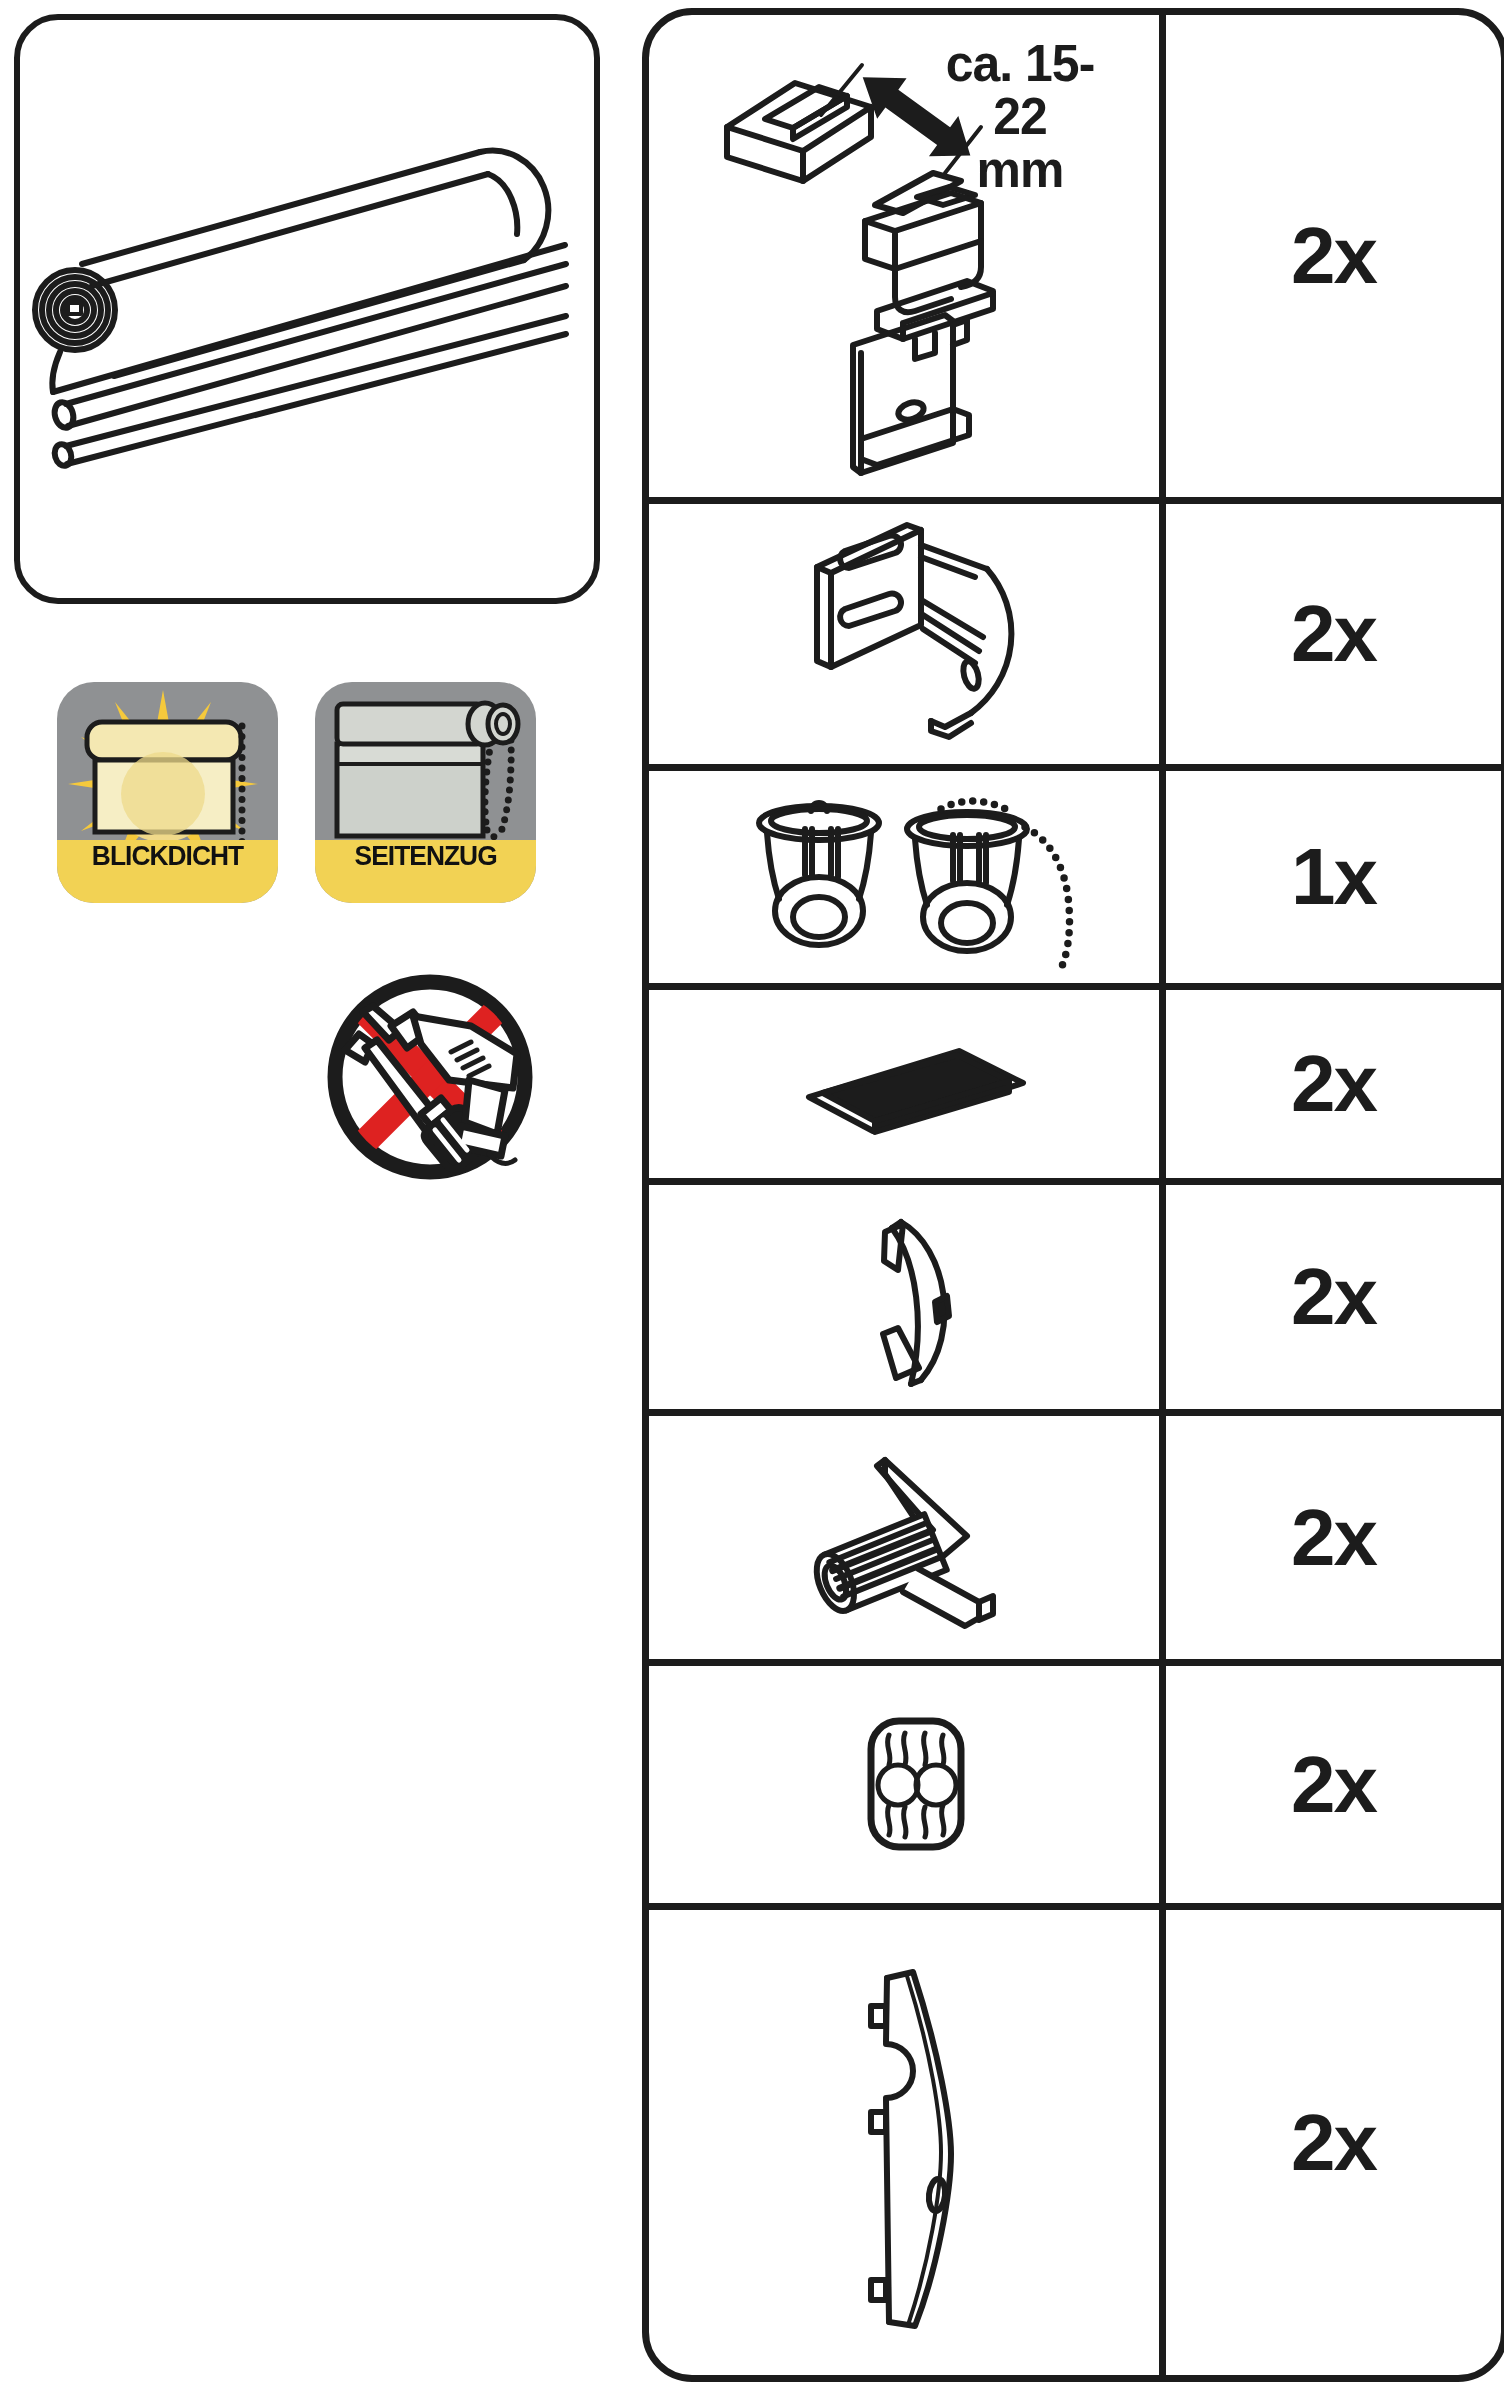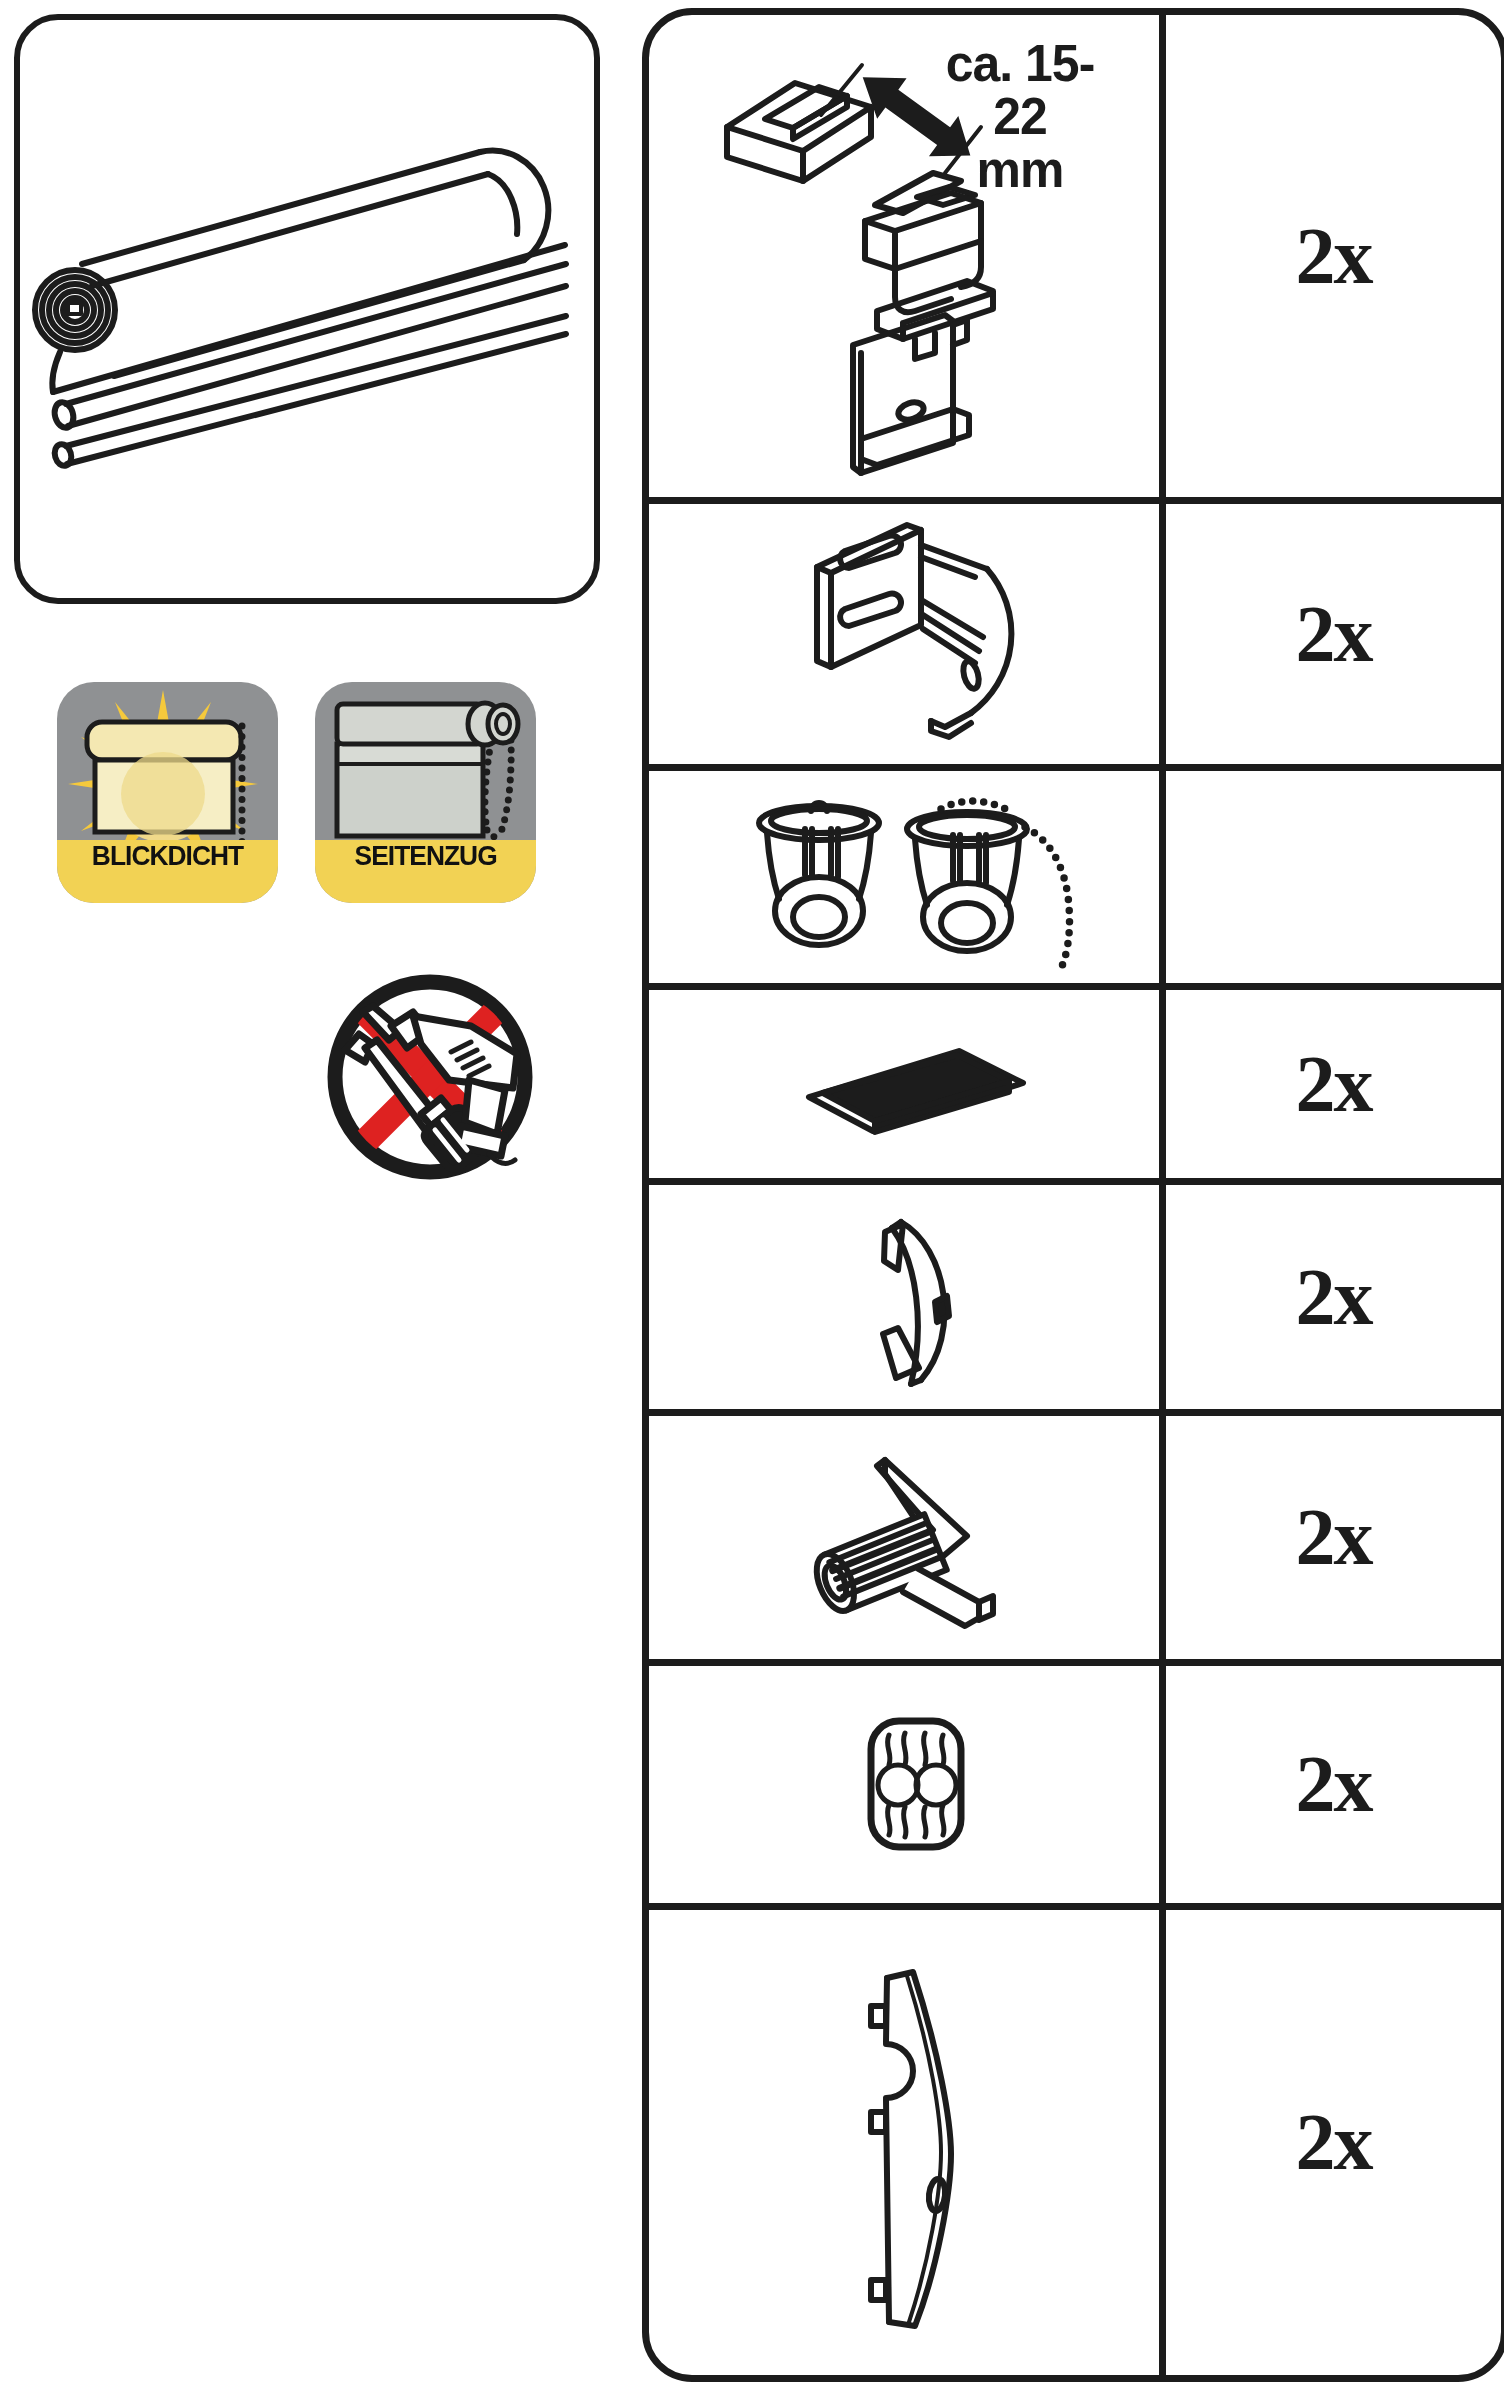--- a/index.html
+++ b/index.html
@@ -25,21 +25,21 @@
   .no-drill{position:absolute;left:321px;top:968px;width:218px;height:218px;}
 
   
   .parts-table{position:absolute;left:630px;top:8px;width:866px;height:2374px;
                border:7px solid #1c1c1c;border-radius:50px;box-sizing:border-box;
                display:flex;flex-direction:column;overflow:hidden;background:#fff;margin-left:12px;}
   .p-row{display:flex;box-sizing:border-box;}
   .p-row + .p-row{border-top:7px solid #1c1c1c;}
   .cell-part{width:517px;box-sizing:border-box;border-right:7px solid #1c1c1c;
              position:relative;display:flex;align-items:center;justify-content:center;}
-  .cell-qty{flex:1;display:flex;align-items:center;justify-content:center;font-family:Liberation Serif, serif;}
+  .cell-qty{flex:1;display:flex;align-items:center;justify-content:center;}
   .qty{font-weight:bold;font-size:80px;letter-spacing:-2px;color:#1c1c1c;}
   .measure-label{position:absolute;top:22px;left:266px;width:210px;text-align:center;
                  font-weight:bold;font-size:52px;line-height:1.02;letter-spacing:-1px;
                  transform:scaleX(.96);}
 </style>
 </head>
 <body>
 
 <div class="stage">
 
@@ -253,20 +253,23 @@
               <path d="M 52,62 C 50,90 46,110 40,128"></path>
               <ellipse cx="0" cy="140" rx="44" ry="34"></ellipse>
               <ellipse cx="0" cy="146" rx="26" ry="20"></ellipse>
               <path d="M -14,58 L -14,104 M -7,58 L -7,106 M 12,58 L 12,104 M 19,58 L 19,106"></path>
               <path d="M -26,32 C -4,20 24,22 46,36" stroke-width="7.5" stroke-dasharray="0 11"></path>
               <path d="M 58,50 C 86,64 100,96 102,130 C 104,158 100,180 92,196" stroke-width="7.5" stroke-dasharray="0 11"></path>
             </g>
           </g>
         </svg>
       </div>
+      <div class="cell-qty">
+          <span class="qty">1x</span>
+        </div>
     </div>
 
     <div class="p-row" style="height:195px">
       <div class="cell-part">
         <svg width="510" height="186" viewBox="0 0 510 186">
           <g class="line-art" stroke-width="5">
             <path d="M 160,106 L 310,60 L 374,92 L 224,140 Z"></path>
             <path d="M 174,102 L 308,64 L 360,90 L 226,130 Z" fill="#1c1c1c"></path>
             <path d="M 226,130 L 360,90 L 360,101 L 226,141 Z" fill="#1c1c1c"></path>
           </g>

